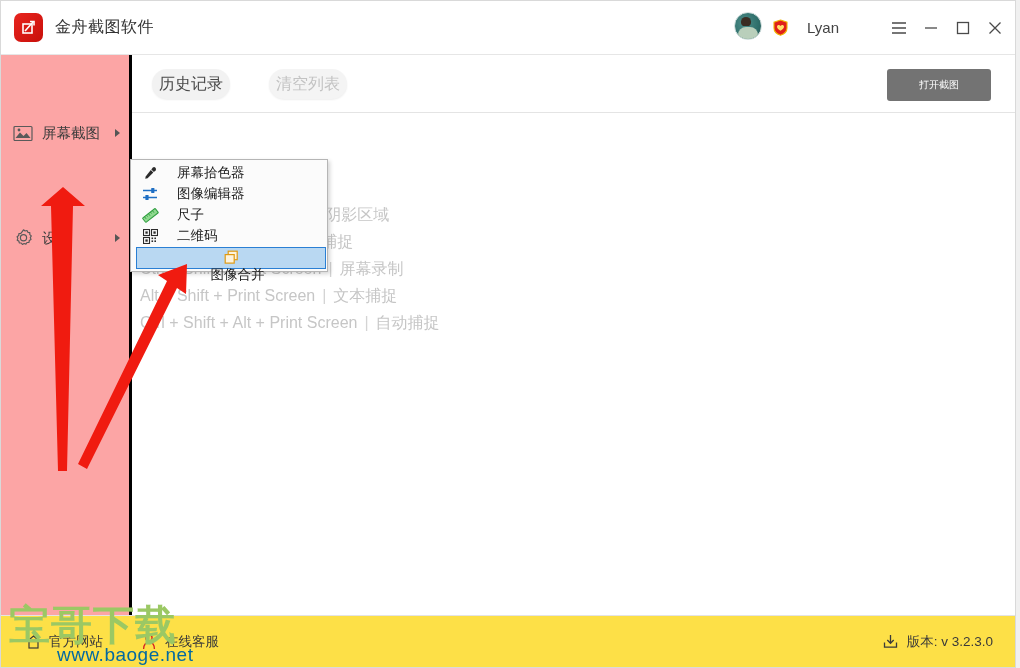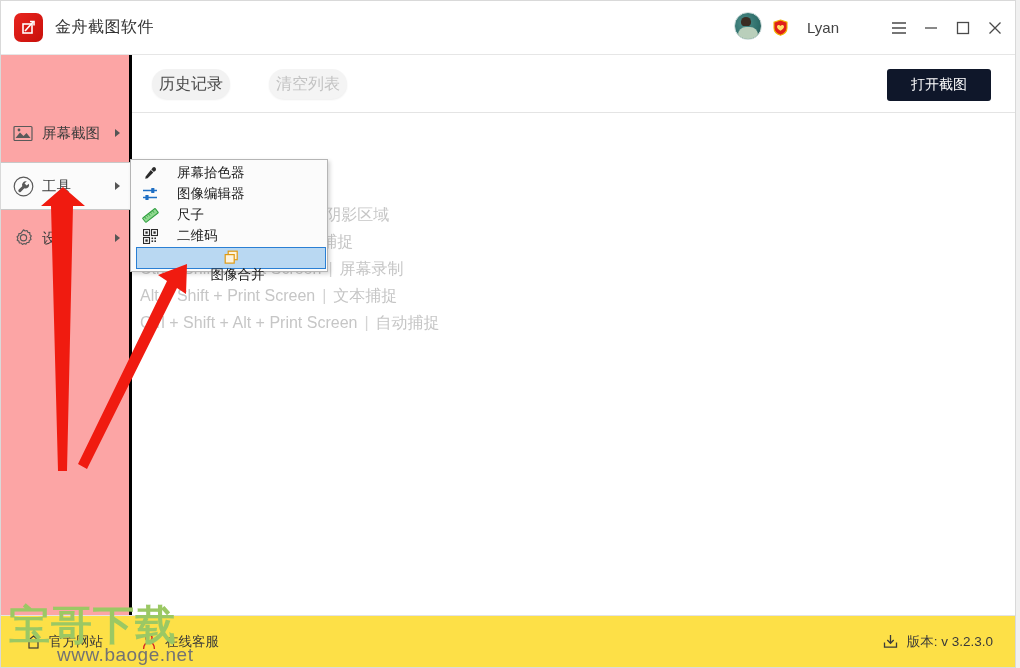--- a/index.html
+++ b/index.html
@@ -133,23 +133,23 @@
     font-size: 16px;
     color: #4a4a4a;
     cursor: default;
     box-shadow: 0 1px 2px rgba(0,0,0,0.07);
   }
   .pill-btn.history { left: 20px; width: 78px; }
   .pill-btn.clear { left: 137px; width: 78px; color: #c3c3c3; background: #f4f4f4; }
   .green-btn {
     position: absolute; top: 14px; right: 30px;
     width: 104px; height: 32px;
-    background: #0f172a;
+    background: #737373;
     border: none; border-radius: 3px;
-    color: #ffffff; font-size: 14px;
+    color: #ffffff; font-size: 10px;
     font-family: inherit;
     cursor: default;
   }
 
   
   .content {
     position: absolute; top: 112px; left: 131px;
     width: 889px; height: 502px;
     background: #ffffff;
     overflow: hidden;
@@ -239,21 +239,21 @@
   .wm-main {
     font-size: 41px;
     font-weight: bold;
     color: #9bc864;
     letter-spacing: 1px;
     line-height: 42px;
     font-family: Liberation Sans, sans-serif;
   }
   .wm-sub {
     font-size: 19px;
-    color: #737373;
+    color: #0369a1;
     letter-spacing: 0.5px;
     line-height: 21px;
     margin-left: 48px;
     margin-top: -2px;
     font-family: "Liberation Sans", sans-serif;
   }
 
   
   .annot {
     position: absolute;
@@ -321,31 +321,20 @@
         <svg width="20" height="17" viewBox="0 0 20 17">
           <rect x="1" y="1.5" width="18" height="14" rx="1" fill="none" stroke="#5a5a5a" stroke-width="1.2"></rect>
           <path d="M2.5 13 L7 7.5 L10.5 11 L13.5 8 L17.5 13 Z" fill="#5a5a5a"></path>
           <circle cx="6" cy="5" r="1.4" fill="#5a5a5a"></circle>
         </svg>
       </span>
       <span class="si-label">屏幕截图</span>
       <span class="si-arrow"></span>
     </div>
 
-    <div class="side-item selected" style="top:107px;">
-      <span class="si-icon">
-        <svg width="21" height="21" viewBox="0 0 21 21">
-          <circle cx="10.5" cy="10.5" r="9.3" fill="none" stroke="#5a5a5a" stroke-width="1.2"></circle>
-          <path d="M13.8 5.6 a3.6 3.6 0 0 0 -4.6 4.6 L5.6 13.8 a1.5 1.5 0 0 0 2.1 2.1 L11.3 12.3
-                   a3.6 3.6 0 0 0 4.6 -4.6 L13.6 9.4 L11.5 7.3 Z" fill="#5a5a5a"></path>
-        </svg>
-      </span>
-      <span class="si-label">工具</span>
-      <span class="si-arrow"></span>
-    </div>
 
     <div class="side-item" style="top:159px;">
       <span class="si-icon">
         <svg width="21" height="21" viewBox="0 0 21 21">
           <path d="M10.5 1.8 L12.1 3.0 L14.0 2.5 L14.9 4.3 L16.8 4.6 L16.8 6.6 L18.3 7.9
                    L17.3 9.6 L18.0 11.4 L16.3 12.4 L16.0 14.3 L14.0 14.5 L12.9 16.1 L11.1 15.5
                    L9.4 16.5 L8.2 15.0 L6.3 15.0 L5.9 13.1 L4.2 12.2 L4.9 10.4 L4.1 8.7
                    L5.7 7.6 L5.9 5.7 L7.8 5.4 L9.0 3.9 Z" fill="none" stroke="#5a5a5a" stroke-width="1.2" stroke-linejoin="round"></path>
           <circle cx="10.5" cy="9.7" r="3.1" fill="none" stroke="#5a5a5a" stroke-width="1.2"></circle>
         </svg>

